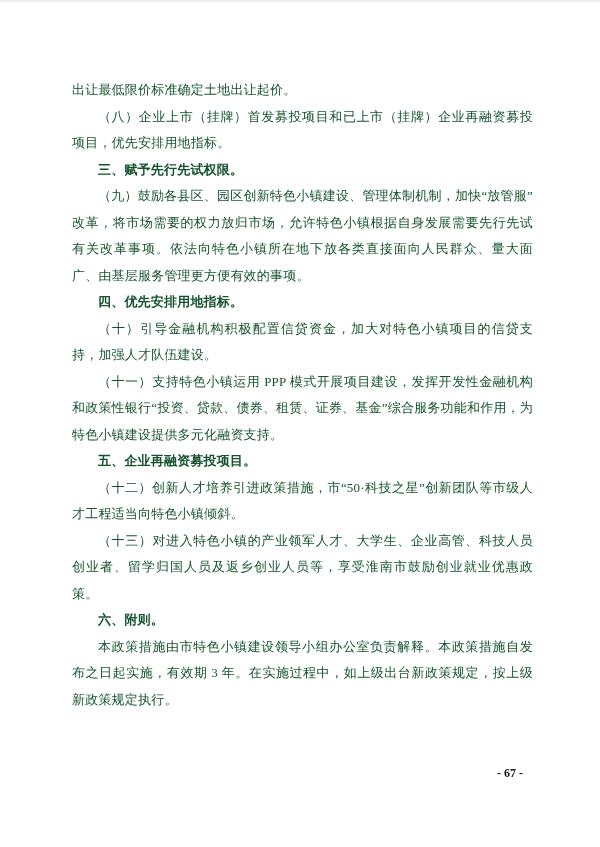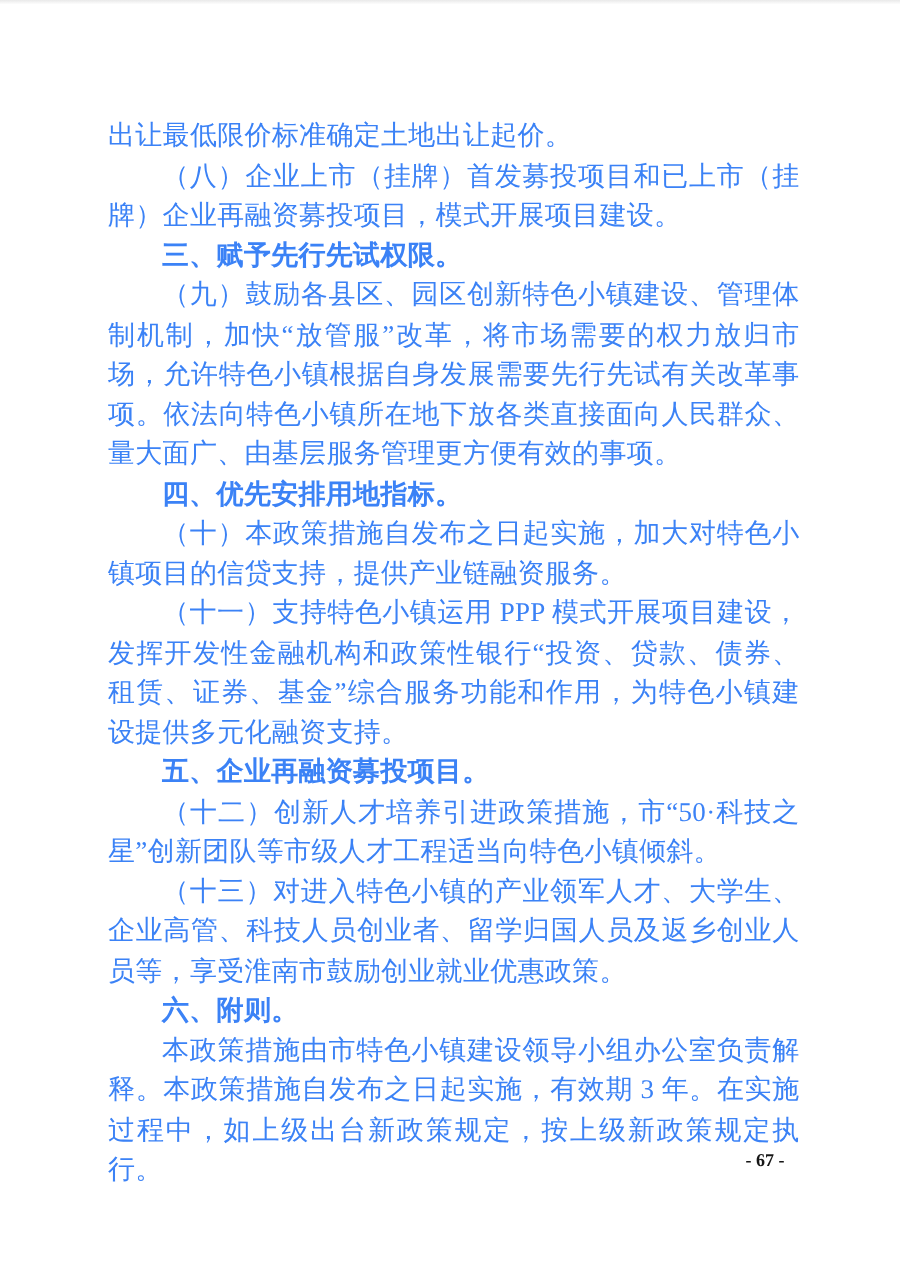--- a/index.html
+++ b/index.html
@@ -21,22 +21,22 @@
     top: 0; left: 0;
     width: 100%;
     height: 3px;
     background: linear-gradient(to bottom, #e9e9e9, rgba(255,255,255,0));
   }
   .content {
     position: absolute;
     left: 72px;
     top: 77px;
     width: 461px;
-    color: #3b82f6;
-    font-size: 18px;
+    color: #14532d;
+    font-size: 13px;
     line-height: 26.5px;
     text-align: justify;
     text-align-last: left;
     letter-spacing: 0.2px;
   }
   .content p {
     margin: 0;
     padding: 0;
     text-indent: 2em;
   }
@@ -58,25 +58,25 @@
   }
 </style>
 </head>
 <body>
 
 <div class="page">
   <div class="scan-edge"></div>
 
   <div class="content">
     <p class="cont">出让最低限价标准确定土地出让起价。</p>
-    <p>（八）企业上市（挂牌）首发募投项目和已上市（挂牌）企业再融资募投项目，模式开展项目建设。</p>
+    <p>（八）企业上市（挂牌）首发募投项目和已上市（挂牌）企业再融资募投项目，优先安排用地指标。</p>
     <p class="heading">三、赋予先行先试权限。</p>
     <p>（九）鼓励各县区、园区创新特色小镇建设、管理体制机制，加快“放管服”改革，将市场需要的权力放归市场，允许特色小镇根据自身发展需要先行先试有关改革事项。依法向特色小镇所在地下放各类直接面向人民群众、量大面广、由基层服务管理更方便有效的事项。</p>
     <p class="heading">四、优先安排用地指标。</p>
-    <p>（十）本政策措施自发布之日起实施，加大对特色小镇项目的信贷支持，提供产业链融资服务。</p>
+    <p>（十）引导金融机构积极配置信贷资金，加大对特色小镇项目的信贷支持，加强人才队伍建设。</p>
     <p>（十一）支持特色小镇运用 PPP 模式开展项目建设，发挥开发性金融机构和政策性银行“投资、贷款、债券、租赁、证券、基金”综合服务功能和作用，为特色小镇建设提供多元化融资支持。</p>
     <p class="heading">五、企业再融资募投项目。</p>
     <p>（十二）创新人才培养引进政策措施，市“50·科技之星”创新团队等市级人才工程适当向特色小镇倾斜。</p>
     <p>（十三）对进入特色小镇的产业领军人才、大学生、企业高管、科技人员创业者、留学归国人员及返乡创业人员等，享受淮南市鼓励创业就业优惠政策。</p>
     <p class="heading">六、附则。</p>
     <p>本政策措施由市特色小镇建设领导小组办公室负责解释。本政策措施自发布之日起实施，有效期 3 年。在实施过程中，如上级出台新政策规定，按上级新政策规定执行。</p>
   </div>
 
   <div class="page-number">- 67 -</div>
 </div>

